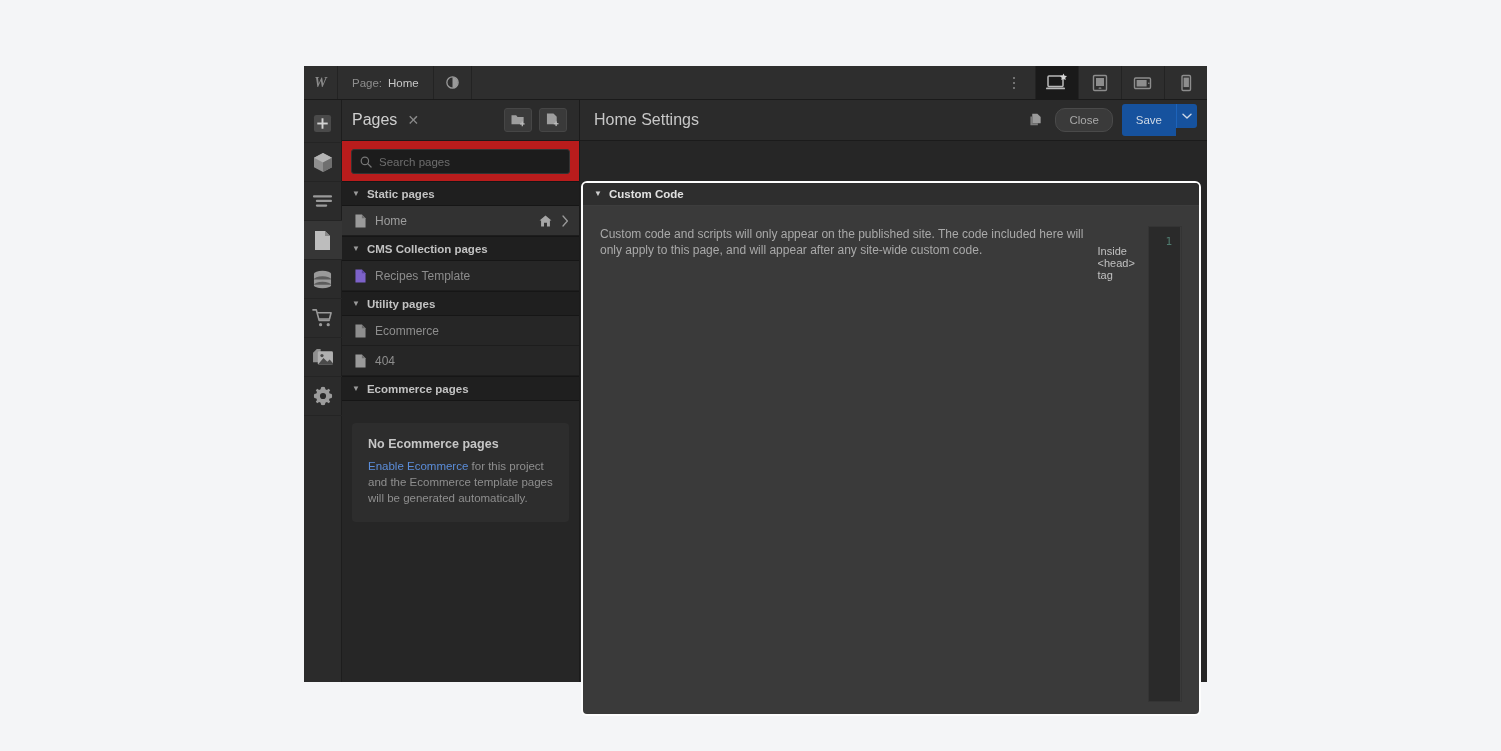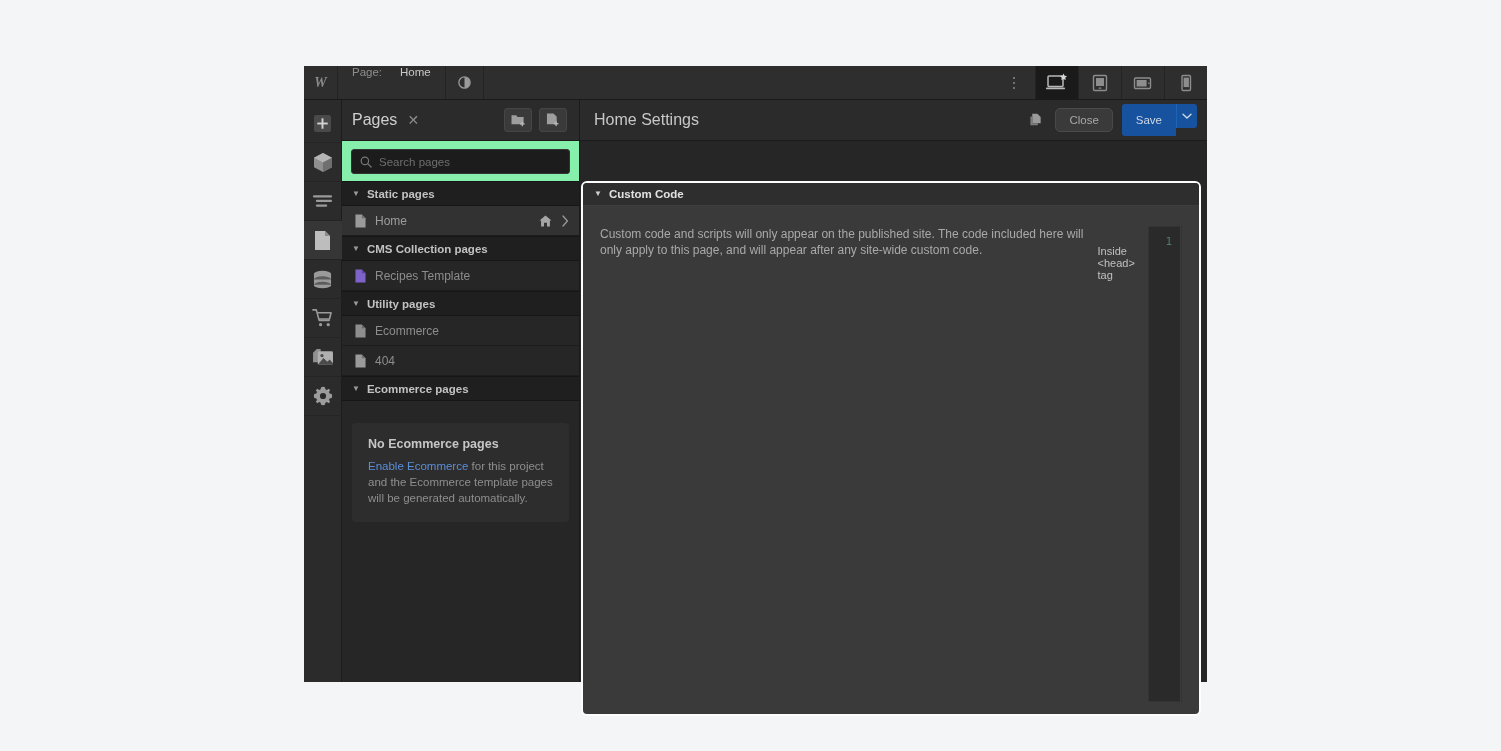--- a/index.html
+++ b/index.html
@@ -26,21 +26,21 @@
     display: flex; align-items: stretch;
     border-bottom: 1px solid #1a1a1a;
   }
   .tb-logo {
     width: 34px; display: flex; align-items: center; justify-content: center;
     border-right: 1px solid #232323;
     color: #8a8a8a; font-weight: bold; font-size: 14px;
     font-family: "Liberation Serif", serif; font-style: italic;
   }
   .tb-page {
-    display: flex; gap: 18px;
+    display: flex; align-items: center; gap: 6px;
     padding: 0 14px;
     border-right: 1px solid #232323;
     font-size: 11.5px;
   }
   .tb-page .lbl { color: #8e8e8e; }
   .tb-page .val { color: #c8c8c8; }
   .tb-eye {
     width: 38px; display: flex; align-items: center; justify-content: center;
     border-right: 1px solid #232323;
   }
@@ -92,21 +92,21 @@
   #pages-title { color: #cfcfcf; font-size: 16px; }
   #pages-close {
     margin-left: 10px; color: #8a8a8a; font-size: 14px; line-height: 1;
   }
   .ph-spacer { flex: 1; }
   .ph-btn {
     width: 28px; height: 24px; margin-left: 7px;
     background: #3a3a3a; border: 1px solid #464646; border-radius: 3px;
     display: flex; align-items: center; justify-content: center;
   }
-  #search-wrap { padding: 8px 9px 7px 9px; background:#86efac; }
+  #search-wrap { padding: 8px 9px 7px 9px; background:#b91c1c; }
   #search-box {
     height: 25px; background: #1c1c1c; border: 1px solid #333;
     border-radius: 3px; display: flex; align-items: center;
     padding: 0 8px; gap: 7px;
   }
   #search-box .ph { color: #6e6e6e; font-size: 11.5px; }
 
   #pages-list { flex: 1; overflow: hidden; }
   .sec-head {
     height: 25px; display: flex; align-items: center; gap: 7px;
@@ -143,21 +143,21 @@
     display: flex; align-items: center;
     padding: 0 10px 0 14px;
     background: #2b2b2b;
     border-bottom: 1px solid #1b1b1b;
   }
   #settings-title { color: #c7c7c7; font-size: 16px; }
   .sh-spacer { flex: 1; }
   #dup-btn { width: 26px; height: 26px; display:flex; align-items:center; justify-content:center; }
   #close-btn {
     height: 24px; padding: 0 13px; margin-left: 6px;
-    background: #3a3a3a; border: 1px solid #4a4a4a; border-radius: 5px;
+    background: #3a3a3a; border: 1px solid #4a4a4a; border-radius: 10px;
     color: #a8a8a8; font-size: 11.5px;
     display: flex; align-items: center;
   }
   #save-group { display: flex; margin-left: 9px; }
   #save-btn {
     height: 32px; padding: 0 14px; background: #16529e;
     border-radius: 3px 0 0 3px; color: #cfd9e6; font-size: 11.5px;
     display: flex; align-items: center;
   }
   #save-caret {

